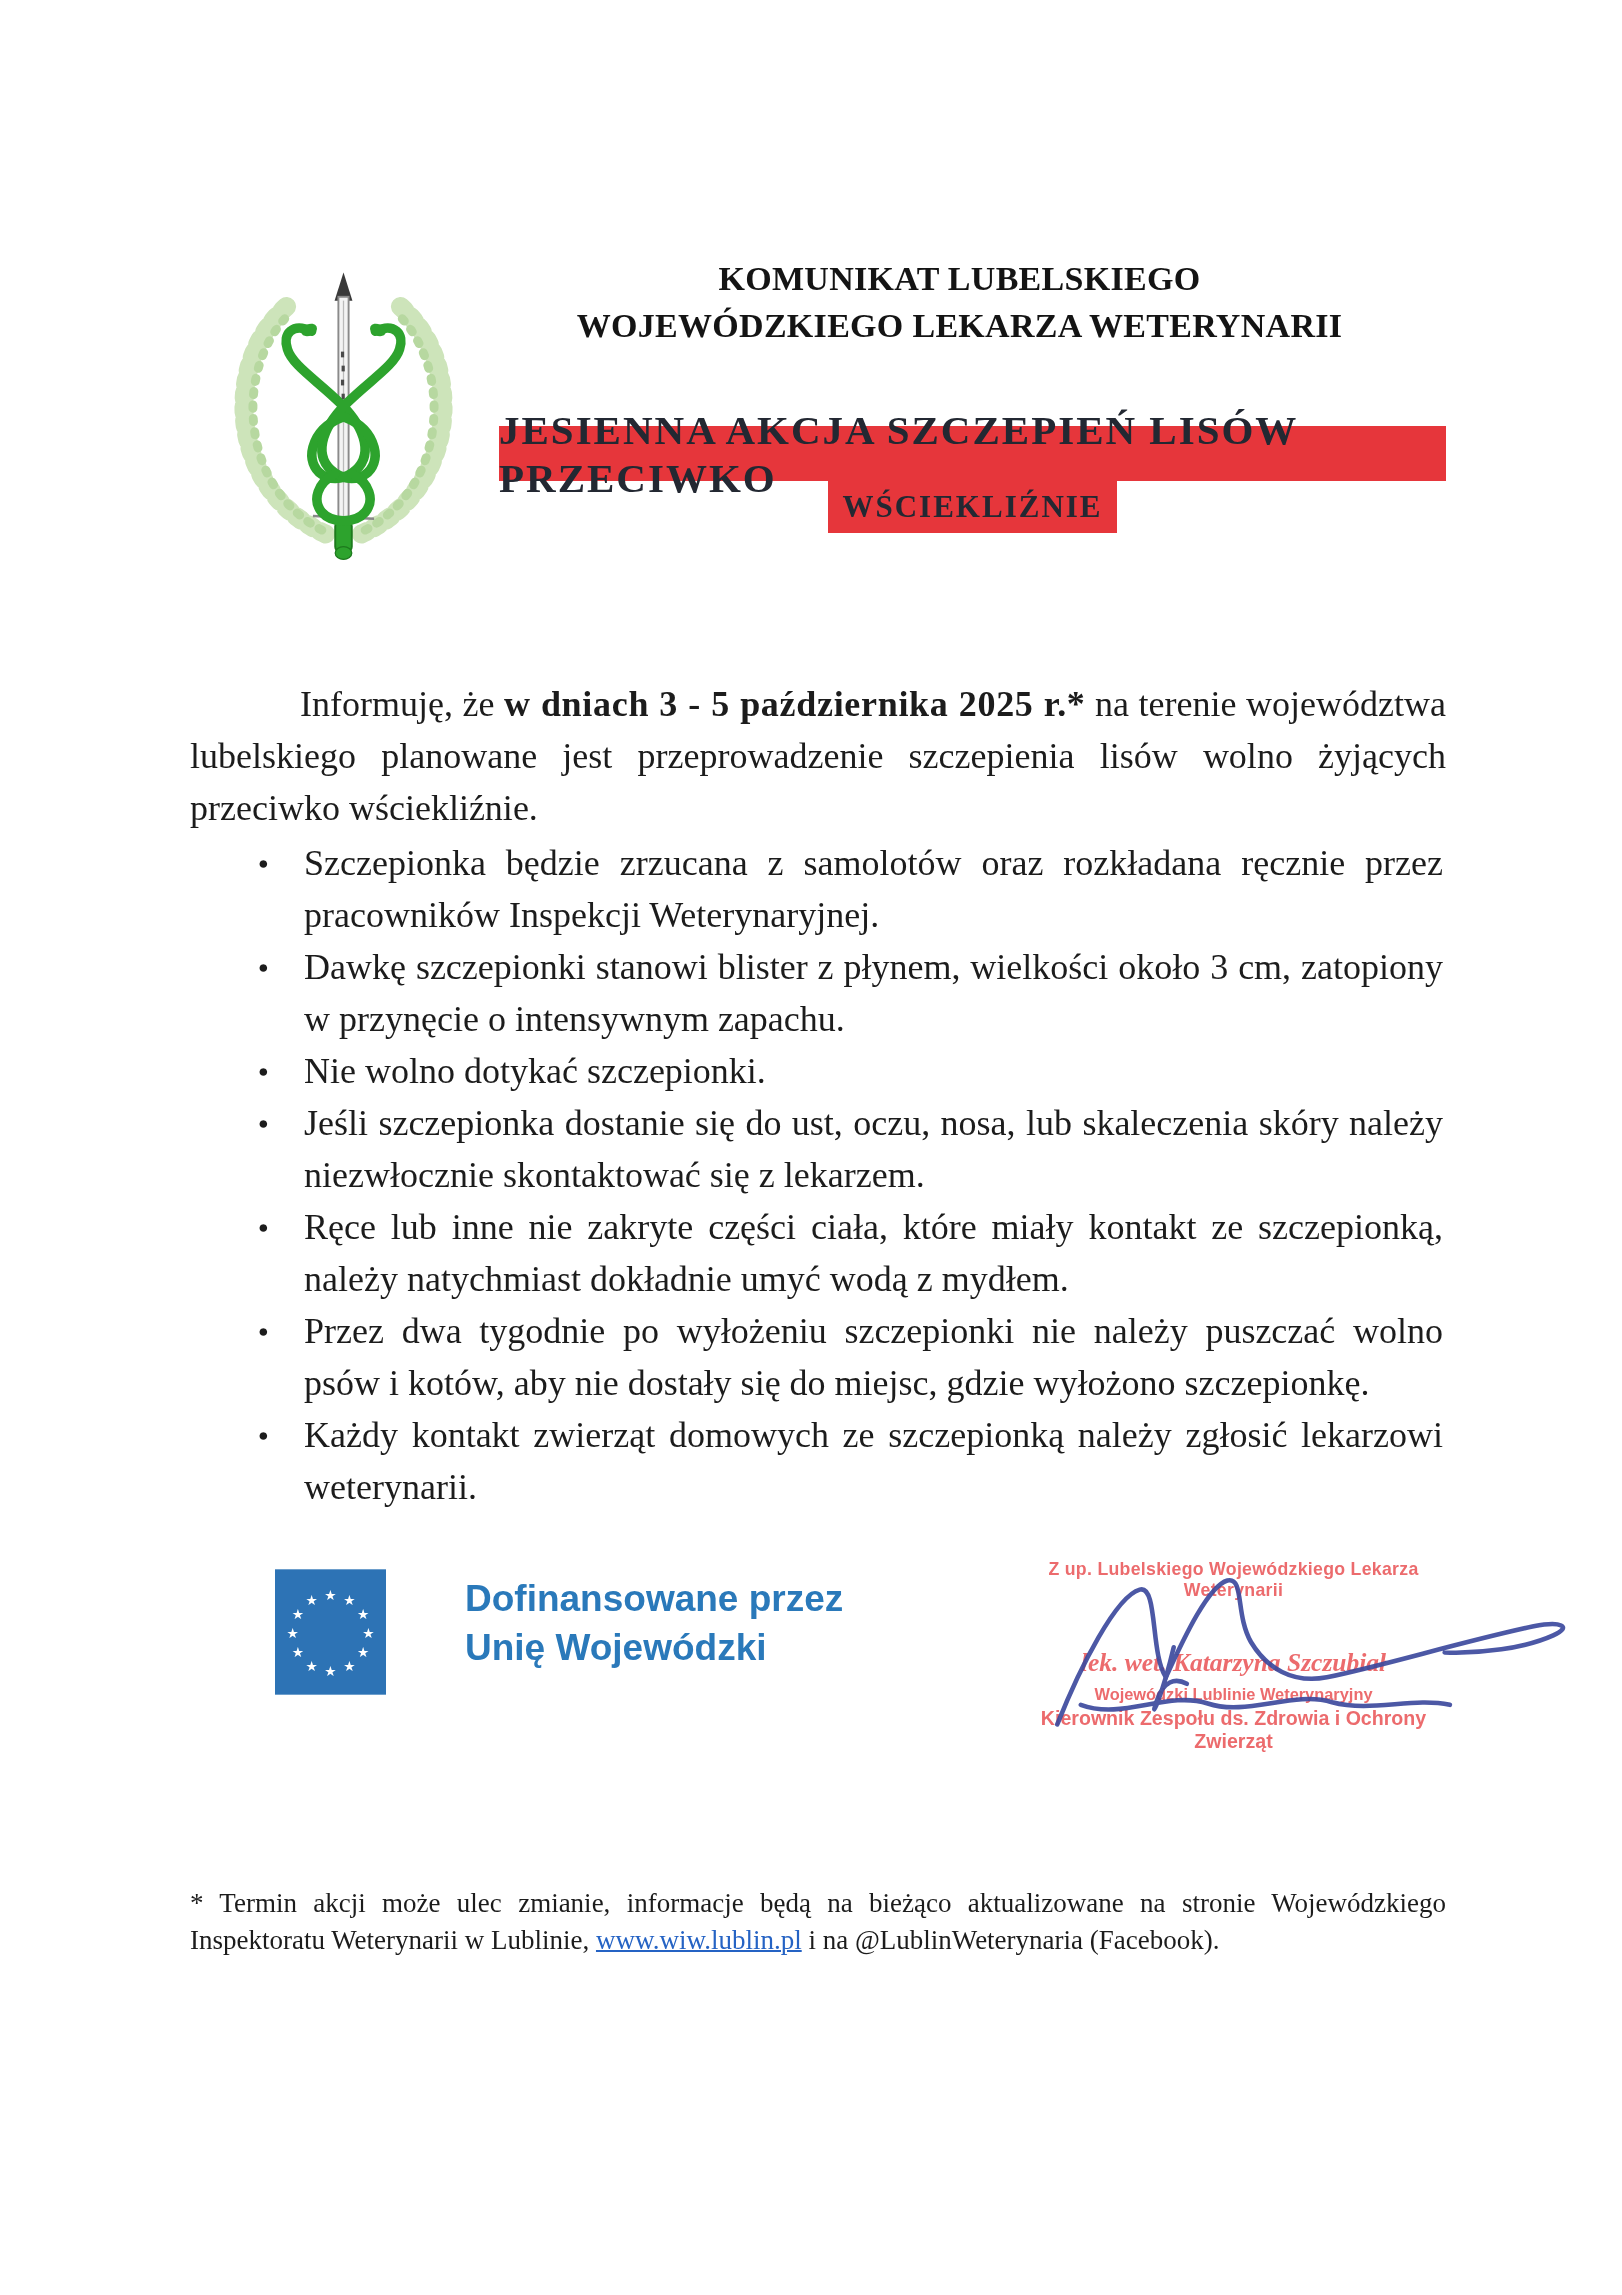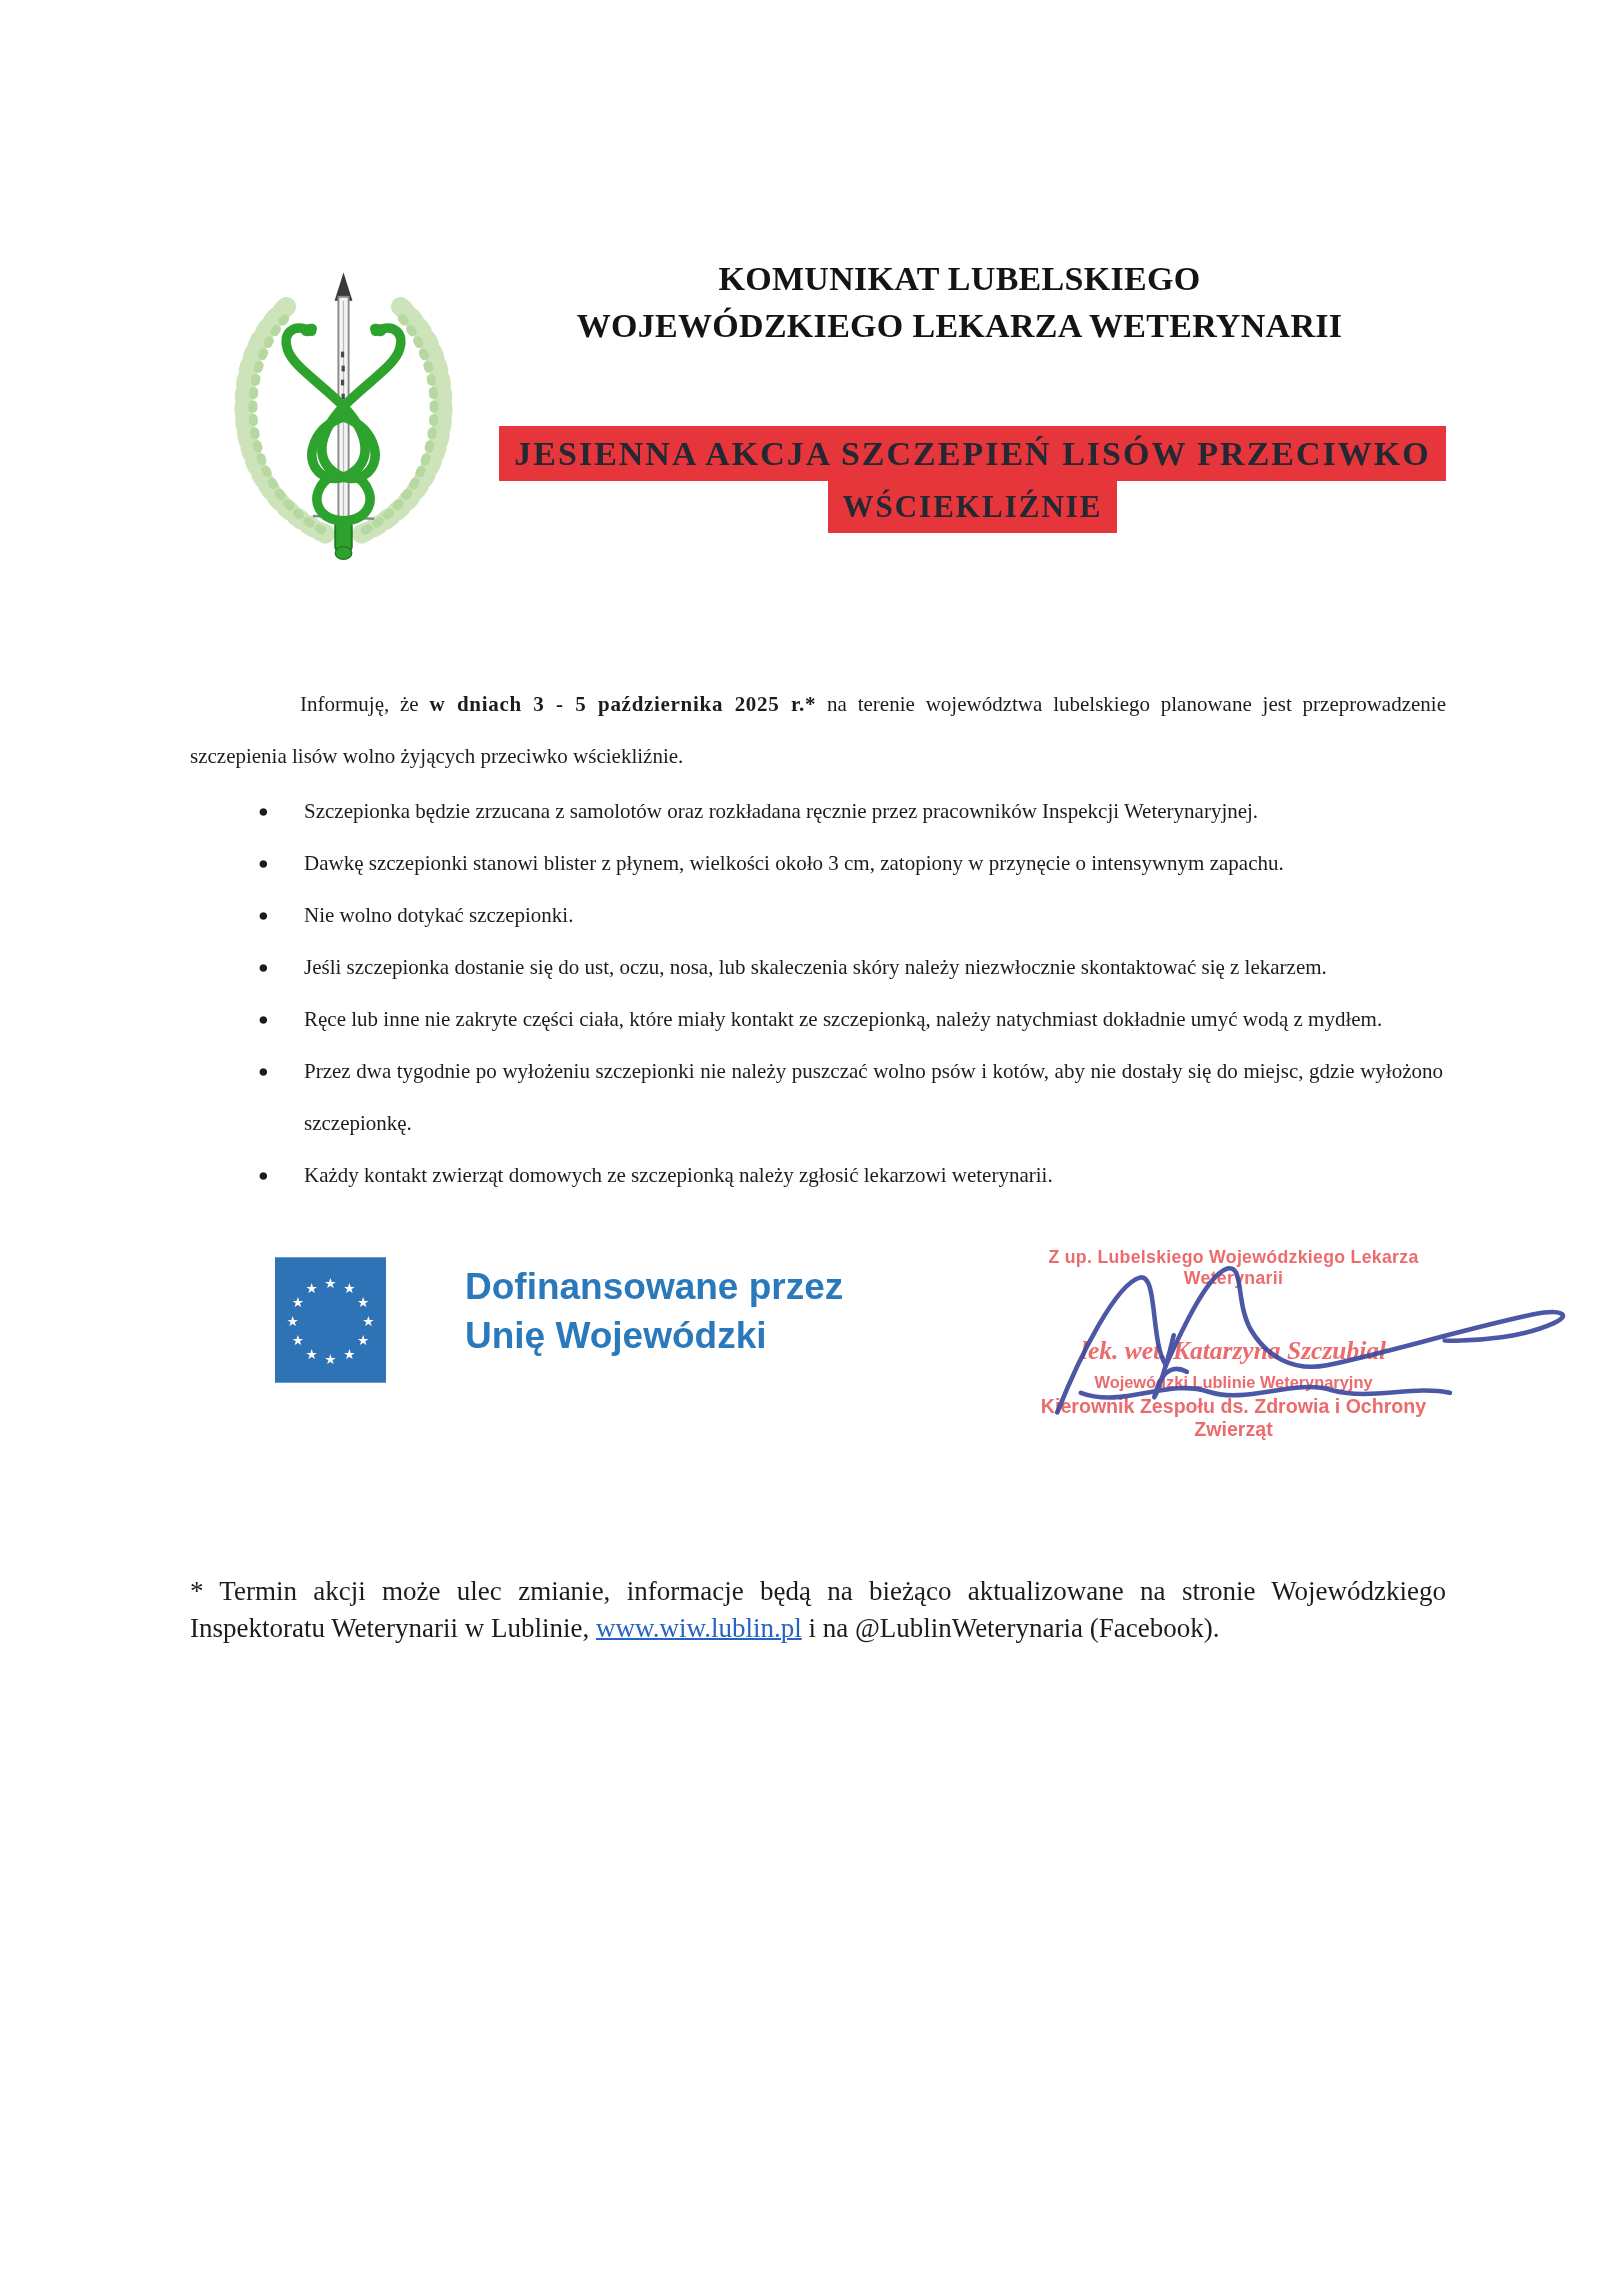--- a/index.html
+++ b/index.html
@@ -37,39 +37,39 @@
     line-height:47px;
     letter-spacing:0.3px;
     color:#141414;
   }
   .banner{margin-top:77px;margin-left:26px;}
   .banner-line1{
     background:var(--banner-bg);
     height:55px;
     display:flex;align-items:center;justify-content:center;
     font-weight:bold;
-    font-size:34px;
+    font-size:41px;
     letter-spacing:2px;
     color:var(--banner-text);
   }
   .banner-line2{
     background:var(--banner-bg);
     height:52px;
     width:289px;
     margin:0 auto;
     display:flex;align-items:center;justify-content:center;
     font-weight:bold;
     font-size:31px;
     letter-spacing:2px;
     color:var(--banner-text);
   }
   
   .doc-body{
     margin:113px 177px 0 190px;
-    font-size:21px;
+    font-size:36px;
     line-height:52px;
     text-align:justify;
     hyphens:none;
   }
   .intro{margin:0;text-indent:110px;}
   .intro b{letter-spacing:0.7px;}
   ul.bullets{
     list-style:none;
     margin:3px;padding:0;
   }

